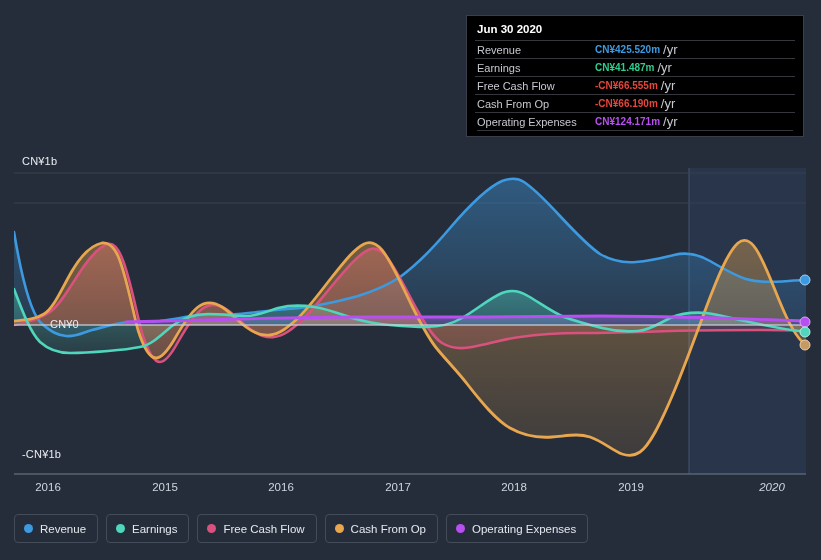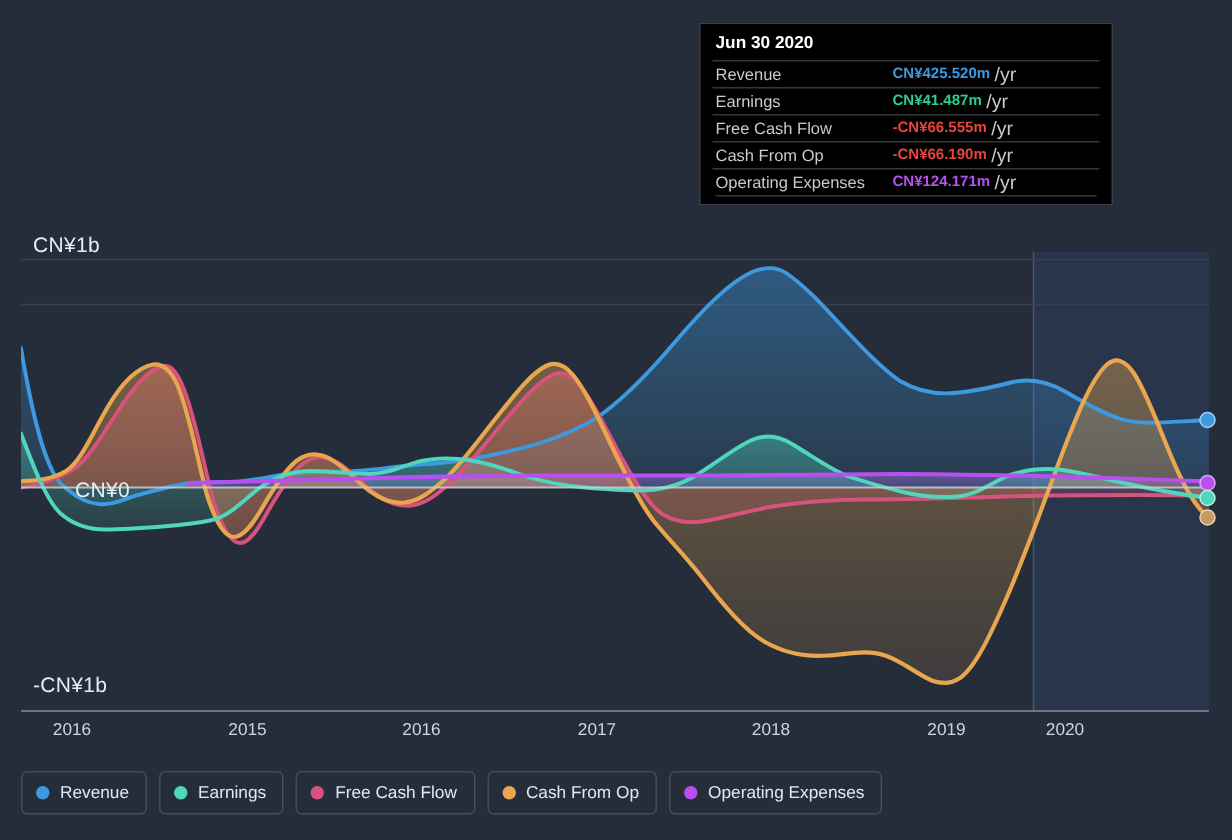--- a/index.html
+++ b/index.html
@@ -35,21 +35,21 @@
     left: 0; top: 0;
     width: 821px;
     height: 500px;
     display: block;
   }
 
   
   .ylabel {
     position: absolute;
     color: #e9ecf1;
-    font-size: 14px;
+    font-size: 11px;
     letter-spacing: .2px;
     white-space: nowrap;
   }
   #ylabel-top   { left: 22px; top: 155px; }
   #ylabel-zero  { left: 22px; top: 318px; padding-left: 28px; }
   #ylabel-bot   { left: 22px; top: 448px; }
 
   .xlabel {
     position: absolute;
     color: #cfd5df;
@@ -57,21 +57,21 @@
     top: 481px;
     transform: translateX(-50%);
     white-space: nowrap;
   }
 
   
   #tooltip {
     position: absolute;
     left: 466px;
     top: 15px;
-    width: 276px;
+    width: 338px;
     background: #000000;
     border: 1px solid #3a3f4b;
     box-sizing: border-box;
     padding: 6px 8px 4px 8px;
   }
   #tooltip-title {
     color: #ffffff;
     font-size: 11.5px;
     font-weight: bold;
     padding: 1px 0 5px 2px;
@@ -286,21 +286,21 @@
     <div class="ylabel" id="ylabel-top">CN¥1b</div>
     <div class="ylabel" id="ylabel-zero">CN¥0</div>
     <div class="ylabel" id="ylabel-bot">-CN¥1b</div>
 
     <div class="xlabel" style="left:48px;">2016</div>
     <div class="xlabel" style="left:165px;">2015</div>
     <div class="xlabel" style="left:281px;">2016</div>
     <div class="xlabel" style="left:398px;">2017</div>
     <div class="xlabel" style="left:514px;">2018</div>
     <div class="xlabel" style="left:631px;">2019</div>
-    <div class="xlabel" style="left:710px;">2020</div>
+    <div class="xlabel" style="left:772px;font-style:italic;">2020</div>
   </div>
 
   <div id="tooltip">
     <div id="tooltip-title">Jun 30 2020</div>
 
     <div class="tt-row">
       <span class="tt-label">Revenue</span>
       <span class="tt-val" style="color:#3d9ae0;">CN¥425.520m</span>
       <span class="tt-unit">/yr</span>
     </div>

